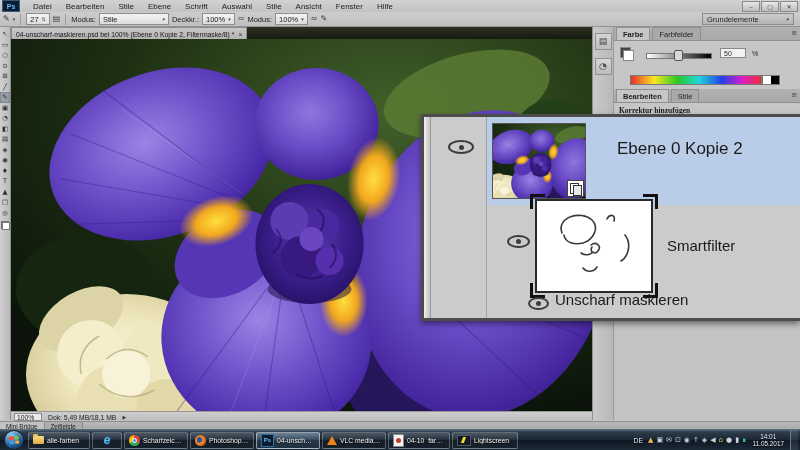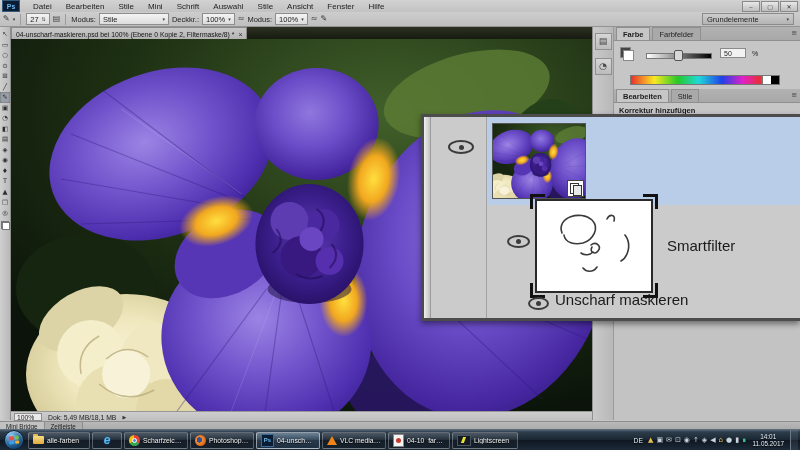--- a/index.html
+++ b/index.html
@@ -72,21 +72,21 @@
   #k-handle{position:absolute;left:60px;top:9px;width:7px;height:9px;background:#d8d8d8;
     border:1px solid #555;border-radius:2px;}
   #k-value{position:absolute;left:106px;top:7px;width:26px;height:10px;background:#f2f2f2;
     border:1px solid #8a8a8a;font-size:7px;color:#222;display:flex;align-items:center;padding-left:3px;box-sizing:border-box;}
   #k-unit{position:absolute;left:138px;top:9px;font-size:7px;color:#222;}
   #spectrum{position:absolute;left:16px;top:34px;width:130px;height:8px;border:1px solid #777;
     background:linear-gradient(90deg,#e83030,#f8e820 18%,#28c828 36%,#20d8d8 52%,#2040e8 70%,#e020c8 86%,#e83030);}
   #spectrum-bw{position:absolute;left:148px;top:34px;width:16px;height:8px;border:1px solid #777;display:flex;}
   #spectrum-bw span{flex:1;height:100%;}
   #adj-body{position:relative;height:34px;background:#c6c6c6;border-bottom:1px solid #9a9a9a;}
-  #adj-heading{position:absolute;left:5px;top:3px;font-size:7.5px;font-weight:bold;color:#1a1a1a;}
+  #adj-heading{position:absolute;left:5px;top:3px;font-size:7.5px;font-weight:bold;color:#1a1a1a;font-family:Liberation Serif, serif;}
   #adj-icons{position:absolute;left:30px;top:15px;display:flex;gap:8px;}
   .adj-ico{font-size:10px;color:#333;}
 
   
   #popup{left:421px;top:114px;width:379px;height:207px;background:#cbcbcb;
     border-top:3px solid #4c4c4c;border-left:3px solid #4c4c4c;border-bottom:3px solid #4c4c4c;
     box-shadow:0 3px 6px rgba(0,0,0,.45);box-sizing:border-box;}
   #popup-rail{position:absolute;left:0;top:0;width:6px;height:100%;background:linear-gradient(90deg,#efefef,#c2c2c2);border-right:1px solid #9b9b9b;}
   #popup-eyecol{position:absolute;left:6px;top:0;width:56px;height:100%;border-right:1px solid #a2a2a2;}
   #layer-row{position:absolute;left:63px;top:0;width:313px;height:88px;background:#b9cde8;}
@@ -168,21 +168,21 @@
   #show-desktop{width:7px;height:21px;border-left:1px solid #6a7a88;background:rgba(255,255,255,.08);}
 </style>
 </head>
 <body>
 
 <div id="menubar" class="abs">
   <span id="ps-logo">Ps</span>
   <span class="menu-item">Datei</span>
   <span class="menu-item">Bearbeiten</span>
   <span class="menu-item">Stile</span>
-  <span class="menu-item">Mini</span>
+  <span class="menu-item">Ebene</span>
   <span class="menu-item">Schrift</span>
   <span class="menu-item">Auswahl</span>
   <span class="menu-item">Stile</span>
   <span class="menu-item">Ansicht</span>
   <span class="menu-item">Fenster</span>
   <span class="menu-item">Hilfe</span>
 </div>
 <div id="win-controls" class="abs">
   <span class="winbtn">–</span>
   <span class="winbtn">▢</span>
@@ -385,20 +385,21 @@
   <div id="popup-eyecol">
     <span class="eye" id="eye-layer"></span>
   </div>
   <div id="layer-row">
     <span id="layer-thumb">
       <svg width="92" height="74" viewBox="0 0 580 372" preserveAspectRatio="xMidYMid slice">
         <use href="#flowerart"></use>
       </svg>
       <span id="smart-badge"></span>
     </span>
+    <span id="layer-name">Ebene 0 Kopie 2</span>
   </div>
   <div id="mask-row">
     <span class="eye" id="eye-filter"></span>
     <span id="mask-thumb">
       <span class="corner tl"></span>
       <span class="corner tr"></span>
       <span class="corner bl"></span>
       <span class="corner br"></span>
       <svg width="110" height="86" viewBox="0 0 110 86">
         <g stroke="#3a3a3a" stroke-width="1.6" fill="none" stroke-linecap="round">

